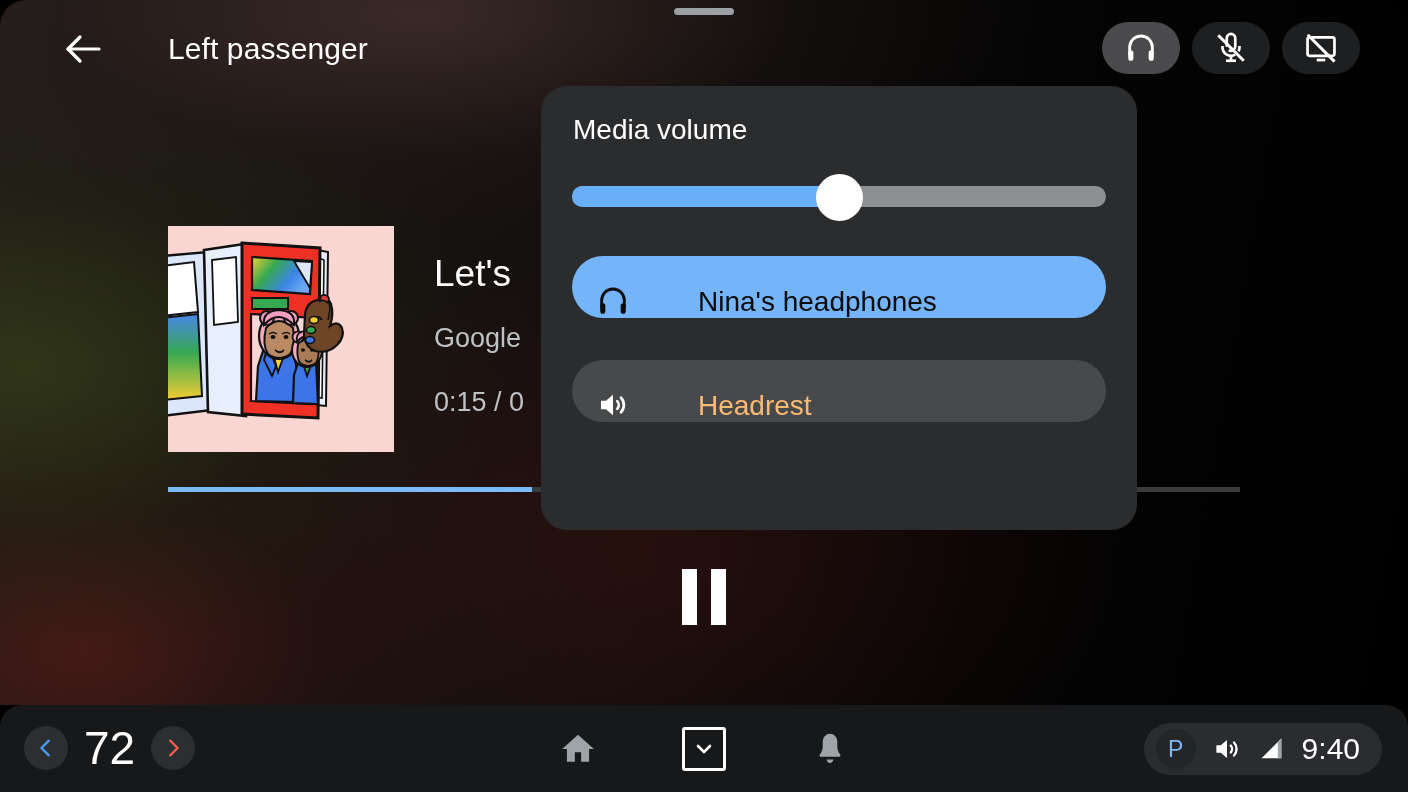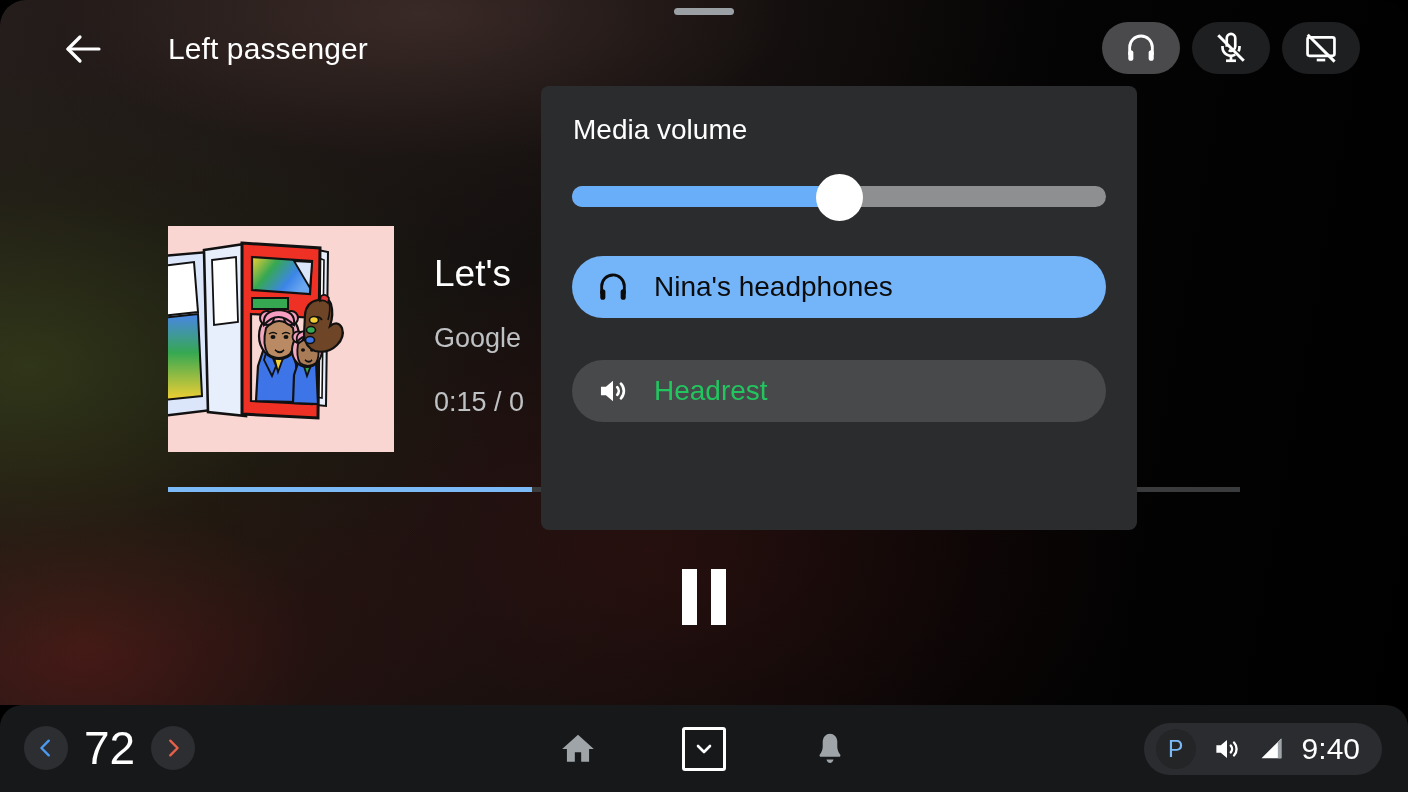--- a/index.html
+++ b/index.html
@@ -141,21 +141,21 @@
     width: 15px; height: 56px;
     background: #ffffff;
   }
 
   
   .popup {
     position: absolute;
     left: 541px; top: 86px;
     width: 596px; height: 444px;
     background: #2b2c2e;
-    border-radius: 8px;
+    border-radius: 26px;
   }
   .popup-title {
     position: absolute;
     left: 32px; top: 28px;
     font-size: 28px;
     color: #ffffff;
   }
   .slider {
     position: absolute;
     left: 31px; top: 95px;
@@ -181,33 +181,34 @@
     width: 47px; height: 47px;
     border-radius: 50%;
     background: #ffffff;
   }
 
   .device-row {
     position: absolute;
     left: 31px;
     width: 534px; height: 62px;
     border-radius: 31px;
-    display: flex; align-items: center;
+    display: flex; align-items: flex-end;
     padding-left: 24px;
     box-sizing: border-box;
+    gap: 44px;
   }
   .device-row.selected { background: #74b4f9; }
   .device-row.unselected { background: #47494b; }
   .device-label {
     margin-left: 24px;
     font-size: 28px;
     white-space: nowrap;
   }
   .device-row.selected .device-label { color: #0b0b0b; }
-  .device-row.unselected .device-label { color: #22c55e; }
+  .device-row.unselected .device-label { color: #fdba74; }
 
   
   .sysbar {
     position: absolute;
     left: 0; top: 705px;
     width: 1408px; height: 87px;
     background: #17181a;
     border-top-left-radius: 22px;
     border-top-right-radius: 22px;
   }

